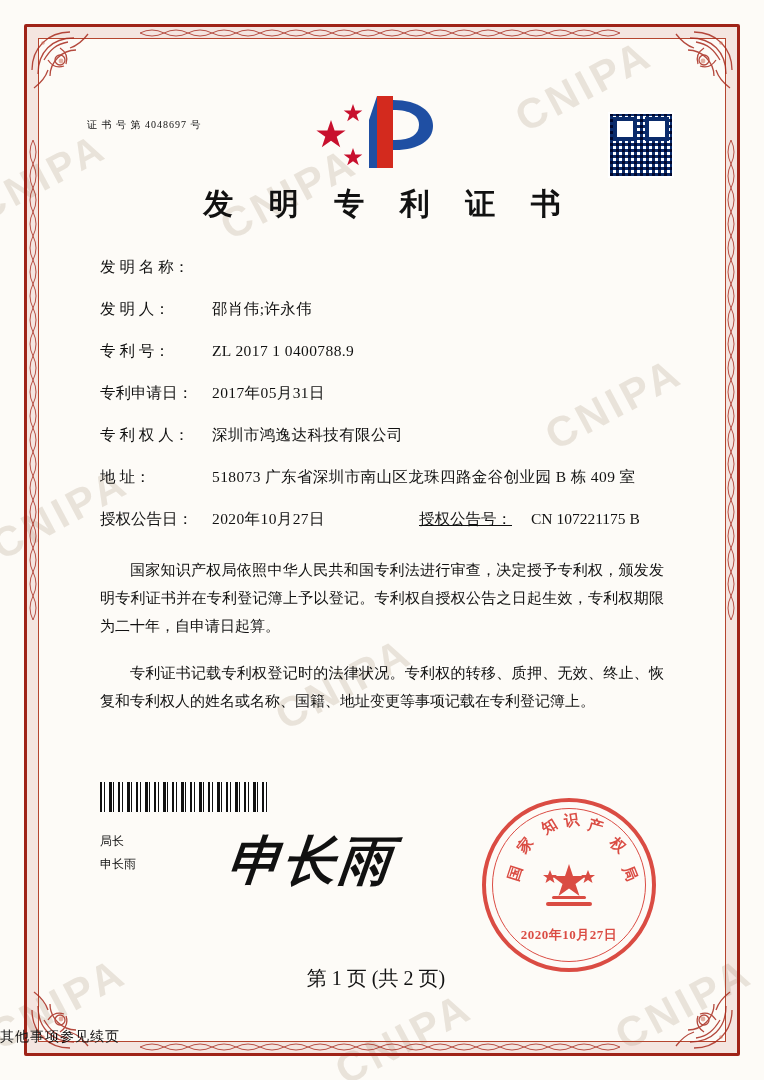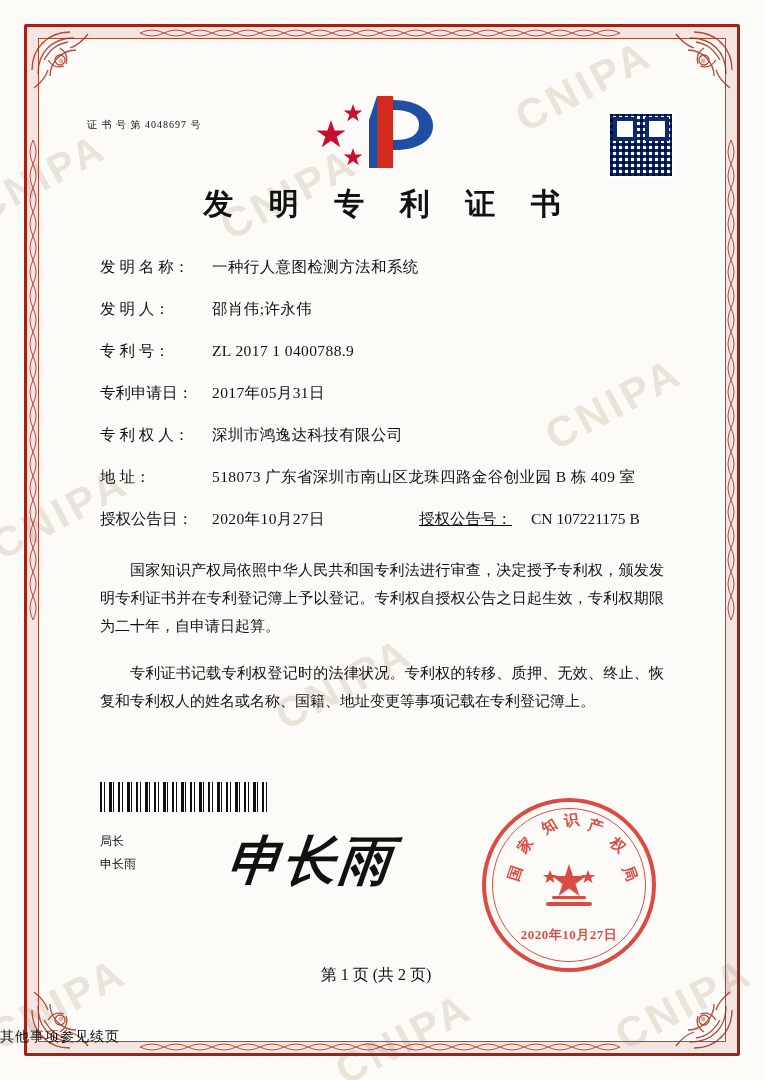--- a/index.html
+++ b/index.html
@@ -253,21 +253,21 @@
     color: #d6342b;
     font-weight: bold;
     letter-spacing: .5px;
   }
 
   .page-num {
     position: absolute;
     left: 0; right: 12px;
     top: 965px;
     text-align: center;
-    font-size: 16px;
+    font-size: 20px;
     color: #111;
     z-index: 2;
   }
   .footer-note {
     position: absolute;
     left: 0; right: 0;
     top: 1028px;
     font-size: 14px;
     color: #111;
     z-index: 2;
@@ -407,21 +407,20 @@
       <path d="M86 10 C 112 10 126 22 126 36 C 126 50 112 60 88 60 L86 60 Z" fill="#1f4fa3"></path>
       <path d="M86 20 C 104 20 112 26 112 35 C 112 44 104 50 88 50 L86 50 Z" fill="#fdfbf7"></path>
       <path d="M62 78 L104 78 L112 86 L56 86 Z" fill="#d32a1e" opacity="0"></path>
     </svg>
   </div>
 
   <div class="title">发 明 专 利 证 书</div>
 
   <div class="field">
     <div class="label">发 明 名 称：</div>
-    <div class="value">一种行人意图检测方法和系统</div>
   </div>
 
   <div class="field">
     <div class="label">发  明  人：</div>
     <div class="value">邵肖伟;许永伟</div>
   </div>
 
   <div class="field">
     <div class="label">专  利  号：</div>
     <div class="value">ZL 2017 1 0400788.9</div>

